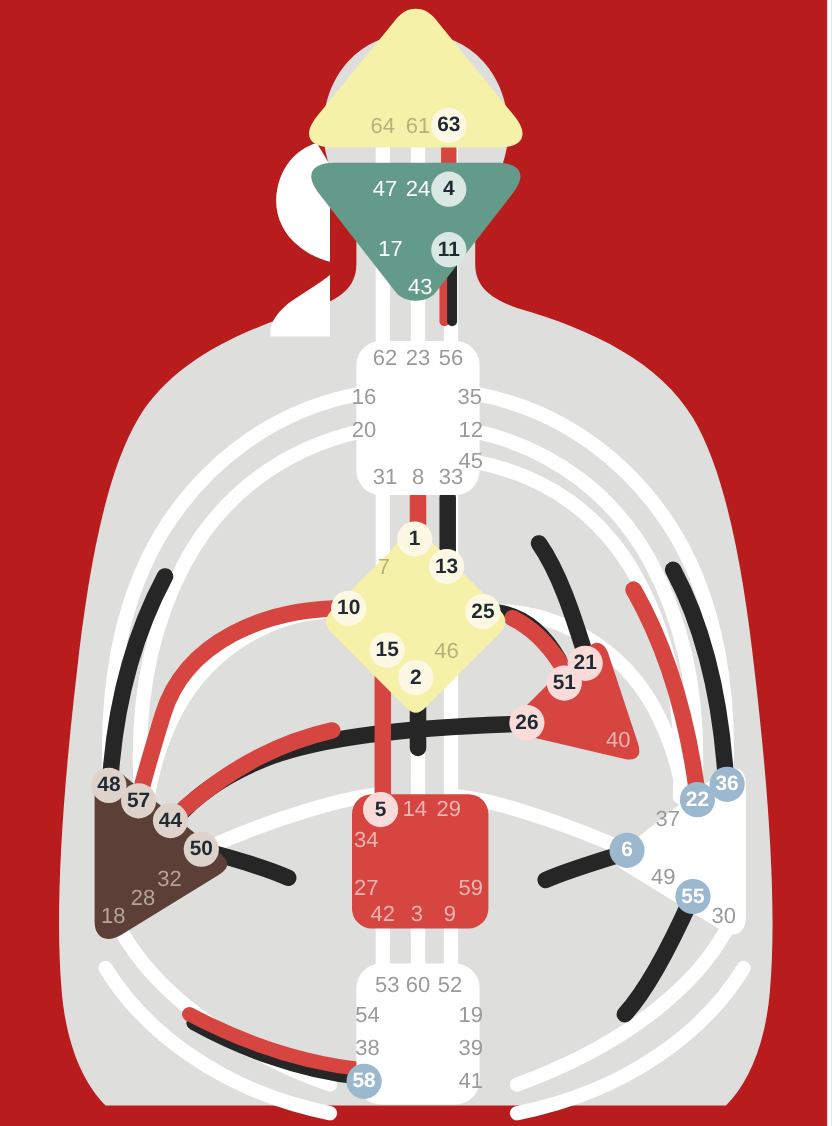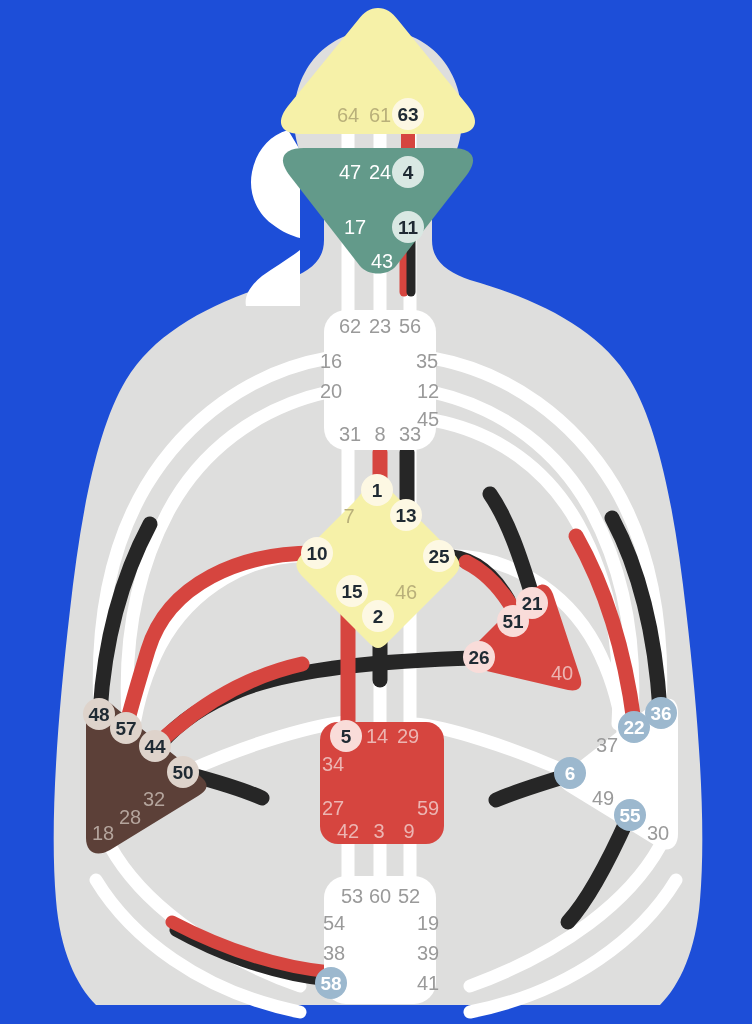--- a/index.html
+++ b/index.html
@@ -1,17 +1,17 @@
 <!DOCTYPE html>
 <html><head>
 <meta charset="utf-8">
 <style>
   html,body{margin:0;padding:0;background:#ffffff;}
   body{font-family:"Liberation Sans", sans-serif;}
-  #stage{position:relative;width:752px;height:1024px;background:#1d4ed8;overflow:hidden;}
+  #stage{position:relative;width:752px;height:1024px;background:#b91c1c;overflow:hidden;}
   #bodygraph{position:absolute;left:0;top:0;width:756px;height:1024px;}
   .gate-lbl{font-family:"Liberation Sans", sans-serif;}
 </style>
 </head>
 <body>
 
 <div id="stage">
   <svg id="bodygraph" viewBox="0 0 756 1024">
     <defs>
       <clipPath id="clip-head">

